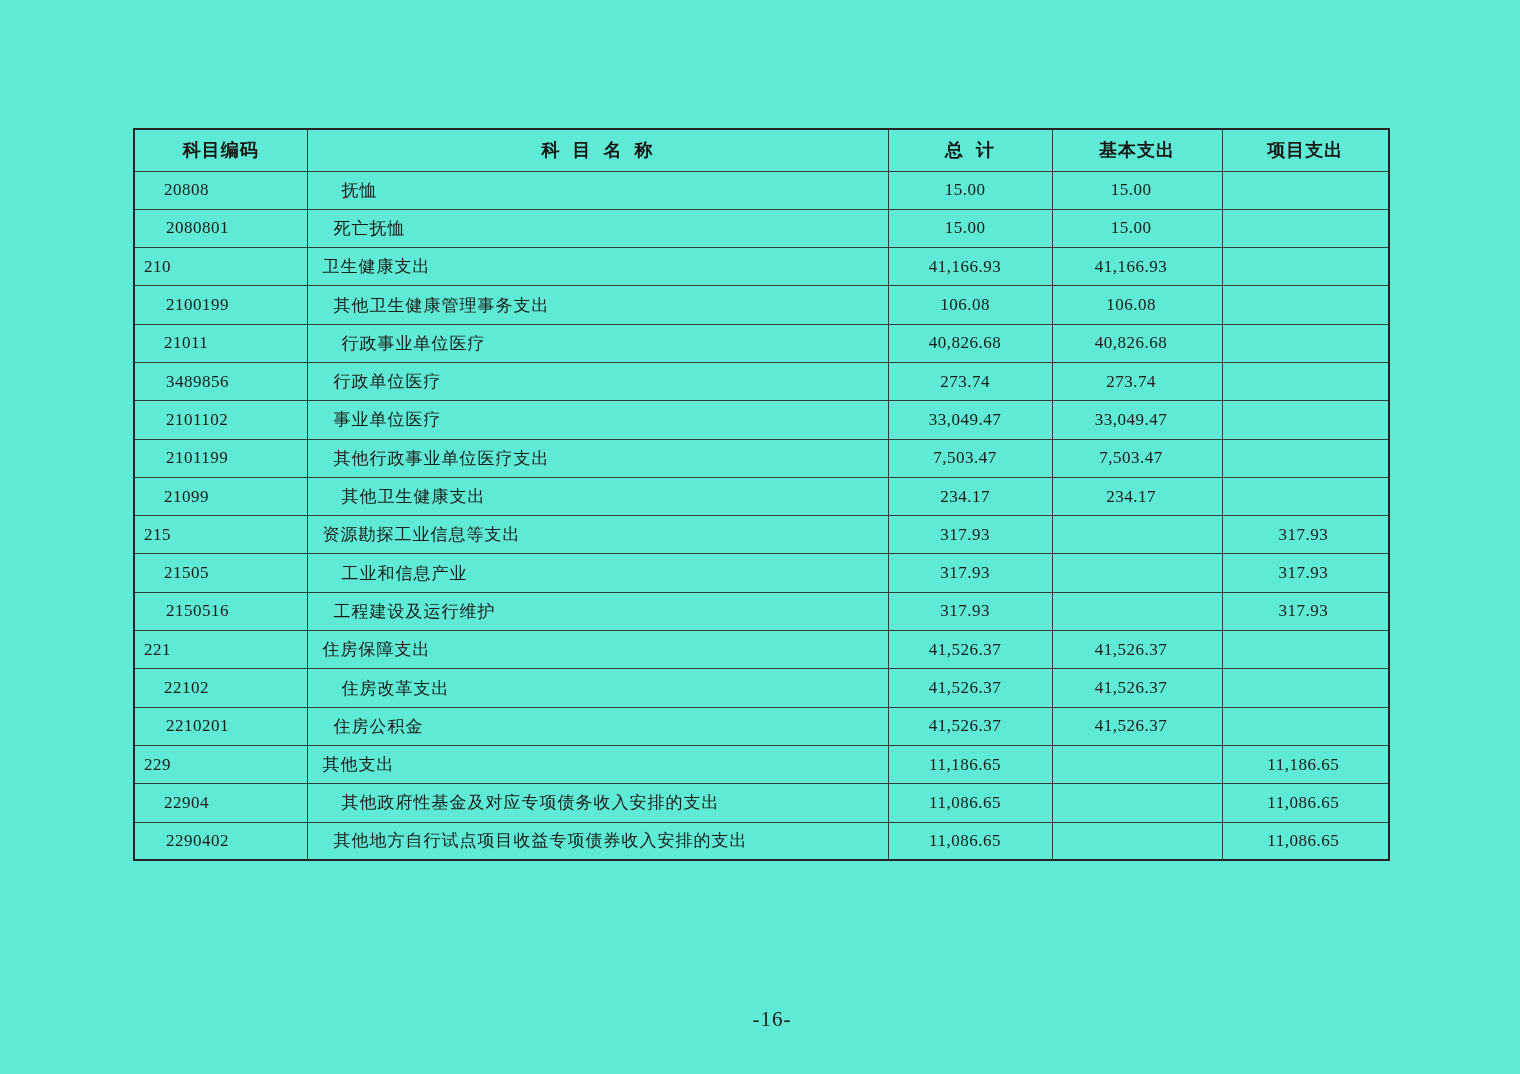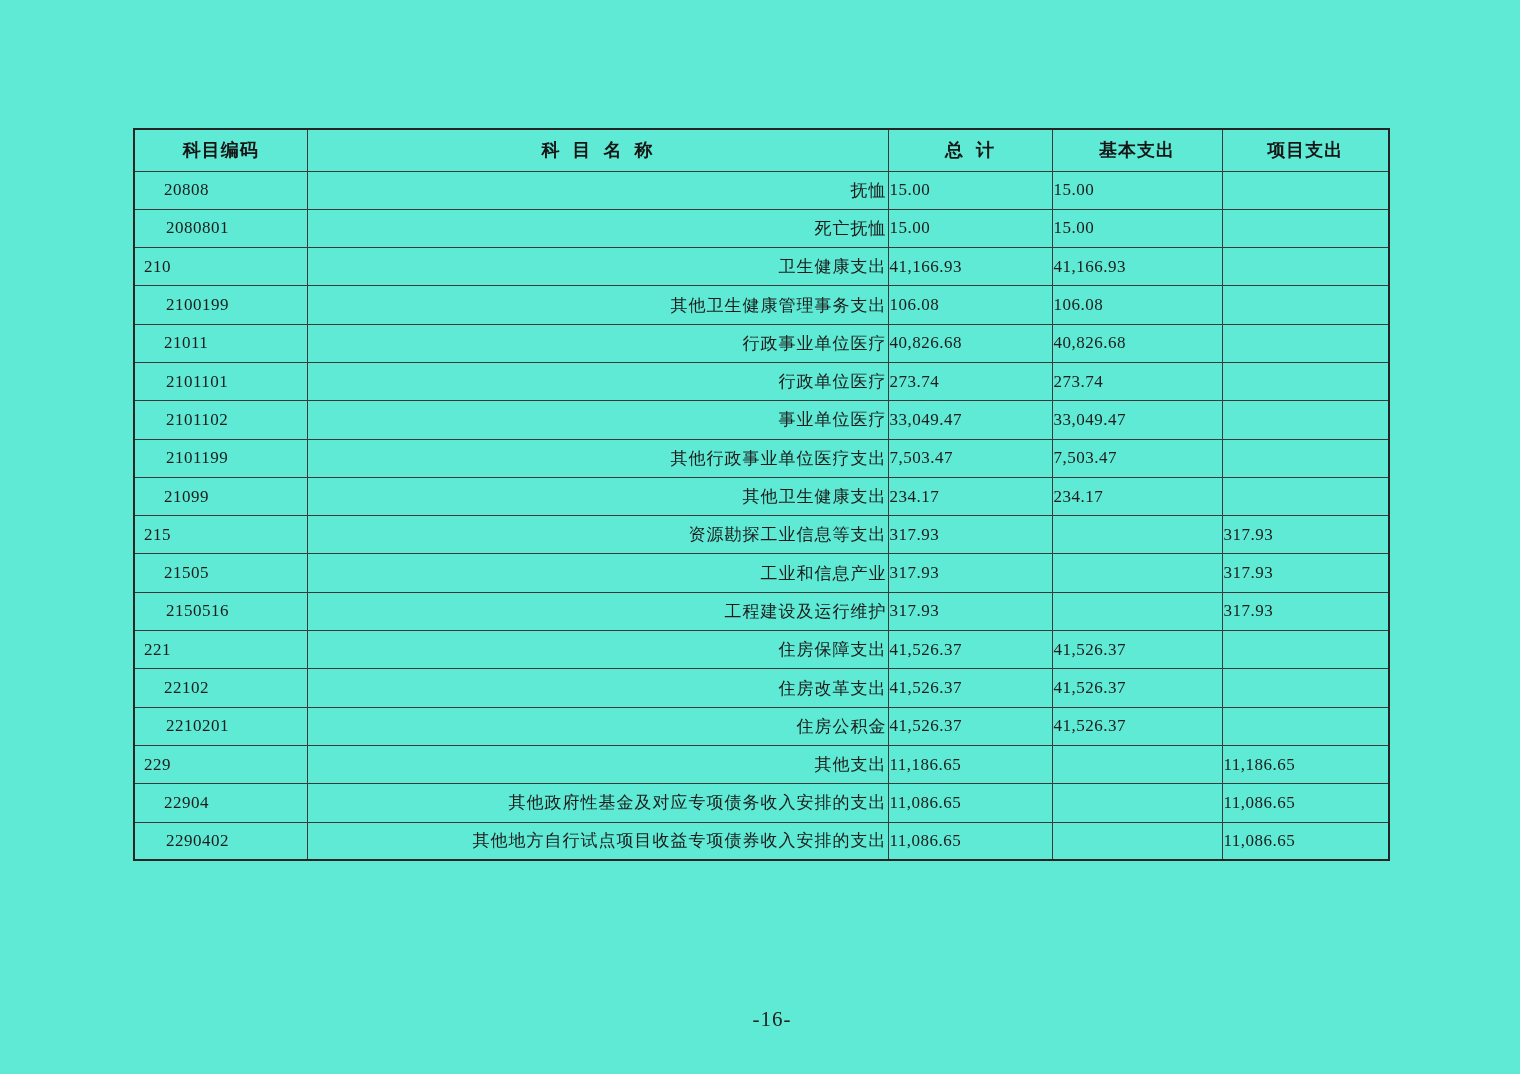--- a/index.html
+++ b/index.html
@@ -53,41 +53,41 @@
     color: #161616;
   }
   td.cell-code {
     font-size: 17px;
     letter-spacing: 0.5px;
     text-align: left;
   }
   td.cell-name {
     font-size: 17px;
     letter-spacing: 1px;
-    text-align: right;
+    text-align: left;
     white-space: nowrap;
   }
   td.num {
     font-size: 17px;
-    text-align: left;
+    text-align: center;
     letter-spacing: 0.5px;
     font-variant-numeric: tabular-nums;
   }
   td.cell-total   { padding-right: 11px; }
   td.cell-basic   { padding-right: 13px; }
   td.cell-project { padding-right: 5px;  }
 
   
   .ind-code-0 { padding-left: 9px;  }
   .ind-code-1 { padding-left: 29px; margin-top: 31px; }
   .ind-code-2 { padding-left: 31px; }
   
   .ind-name-0 { padding-left: 15px; }
   .ind-name-1 { padding-left: 34px; }
-  .ind-name-2 { padding-left: 53px; margin-left: 6px; }
+  .ind-name-2 { padding-left: 26px; margin-left: 6px; }
 
   .page-number {
     position: absolute;
     top: 1007px;
     left: 0;
     width: 100%;
     text-align: center;
     font-size: 21px;
     letter-spacing: 1px;
     color: #222222;
@@ -153,21 +153,21 @@
 
     <tr>
       <td class="cell-code ind-code-1">21011</td>
       <td class="cell-name ind-name-1">行政事业单位医疗</td>
       <td class="num cell-total">40,826.68</td>
       <td class="num cell-basic">40,826.68</td>
       <td class="num cell-project"></td>
     </tr>
 
     <tr>
-      <td class="cell-code ind-code-2">2101101</td>
+      <td class="cell-code ind-code-2">3489856</td>
       <td class="cell-name ind-name-2">行政单位医疗</td>
       <td class="num cell-total">273.74</td>
       <td class="num cell-basic">273.74</td>
       <td class="num cell-project"></td>
     </tr>
 
     <tr>
       <td class="cell-code ind-code-2">2101102</td>
       <td class="cell-name ind-name-2">事业单位医疗</td>
       <td class="num cell-total">33,049.47</td>

